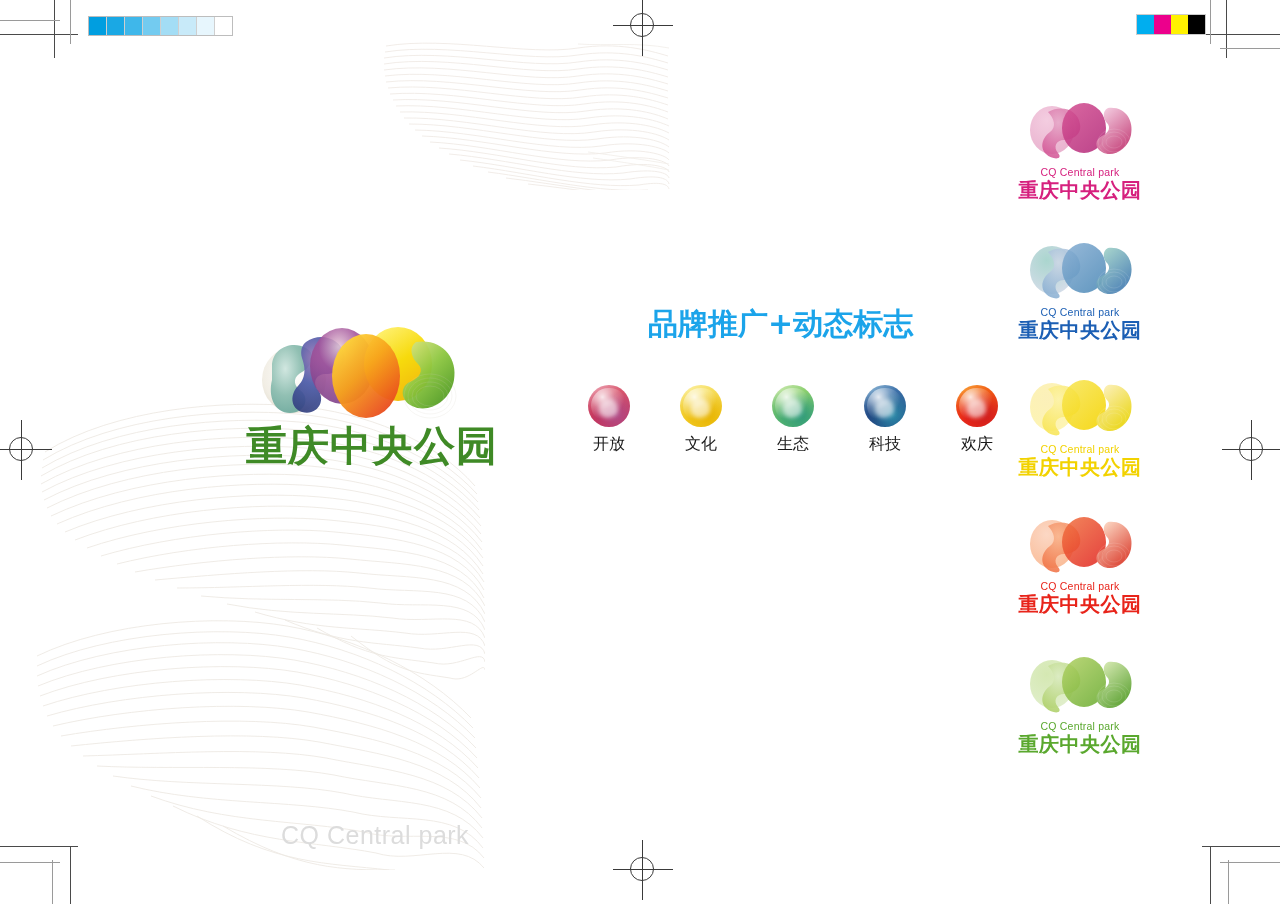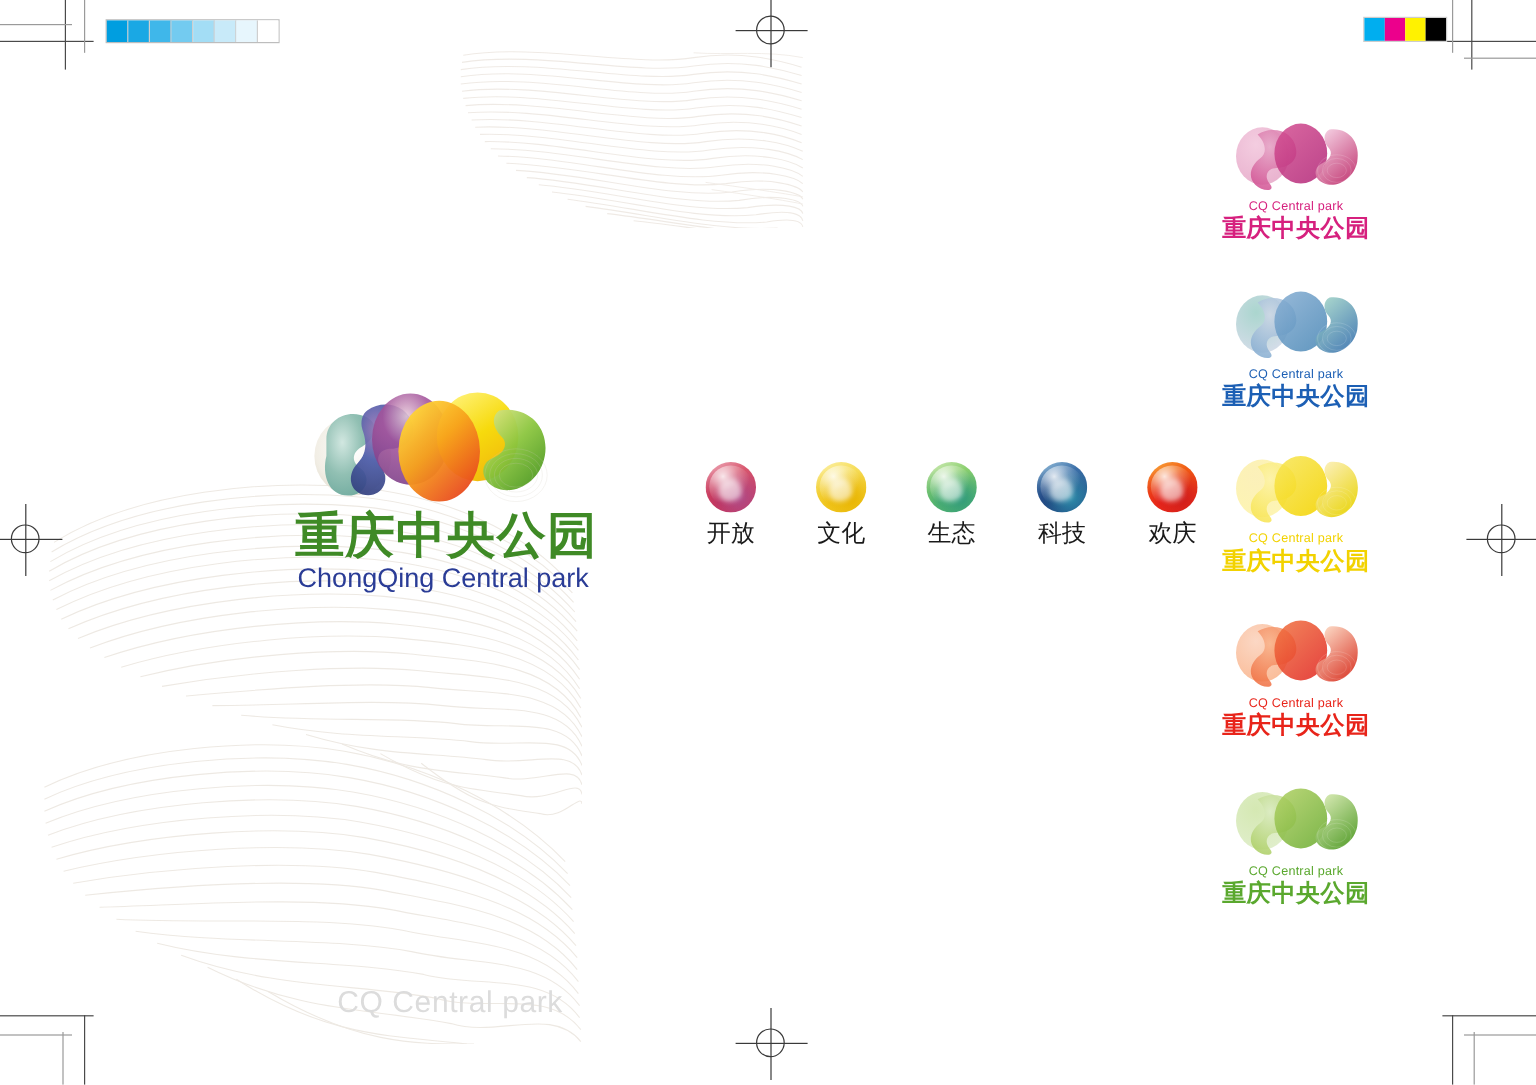--- a/index.html
+++ b/index.html
@@ -69,21 +69,21 @@
   .orb .sheen{
     position:absolute;left:8%;top:6%;width:84%;height:84%;border-radius:50%;
     background:radial-gradient(circle at 32% 26%, rgba(255,255,255,.85) 0%, rgba(255,255,255,.28) 34%, rgba(255,255,255,0) 62%);
   }
   .orb .swirl{
     position:absolute;left:26%;top:34%;width:46%;height:44%;
     border-radius:60% 40% 55% 45%/55% 60% 40% 45%;
     background:rgba(255,255,255,.55);filter:blur(2px);
   }
   .orb-label{
-    margin-top:9px;font-size:20px;line-height:16px;color:#1a1a1a;white-space:nowrap;
+    margin-top:9px;font-size:16px;line-height:16px;color:#1a1a1a;white-space:nowrap;
     font-family:"DejaVu Sans","Liberation Sans",sans-serif;
   }
 
   
   .variant{position:absolute;left:1000px;width:160px;text-align:center;}
   .variant .vmark{width:108px;height:62px;margin:0 auto;position:relative;}
   .variant .ven{
     font-size:10.5px;line-height:12px;margin-top:6px;letter-spacing:.2px;
     font-family:"Liberation Sans",sans-serif;white-space:nowrap;
   }
@@ -306,23 +306,23 @@
       <path d="M158,24 C184,20 200,40 196,62 C192,84 170,96 154,88 C142,82 142,68 152,64 C162,60 166,52 160,46 C154,40 150,30 158,24 Z" fill="url(#mg6)" opacity="0.95"></path>
 
       <g opacity="0.35" stroke="#cfcabc" stroke-width="0.5" fill="none">
         <ellipse cx="172" cy="78" rx="26" ry="22"></ellipse>
         <ellipse cx="172" cy="78" rx="22" ry="18"></ellipse>
         <ellipse cx="172" cy="78" rx="18" ry="14"></ellipse>
         <ellipse cx="172" cy="78" rx="14" ry="10"></ellipse>
       </g>
     </svg>
     <div class="main-cn">重庆中央公园</div>
-    <div class="main-en">ChongQing  Central park</div>
   </div>
 
+  <div class="headline">品牌推广+动态标志</div>
 
   <div class="orb-row" id="orb-row">
       <div class="orb-item">
         <div class="orb" style="background: radial-gradient(circle at 68% 72%, rgb(176, 74, 134) 0%, rgba(255, 255, 255, 0) 58%), radial-gradient(circle at 30% 78%, rgb(192, 48, 90) 0%, rgba(255, 255, 255, 0) 62%), linear-gradient(145deg, rgb(240, 178, 192) 0%, rgb(216, 87, 110) 40%, rgb(192, 48, 90) 100%);">
           <div class="swirl"></div>
           <div class="sheen"></div>
         </div>
         <div class="orb-label">开放</div>
       </div>
       <div class="orb-item">

